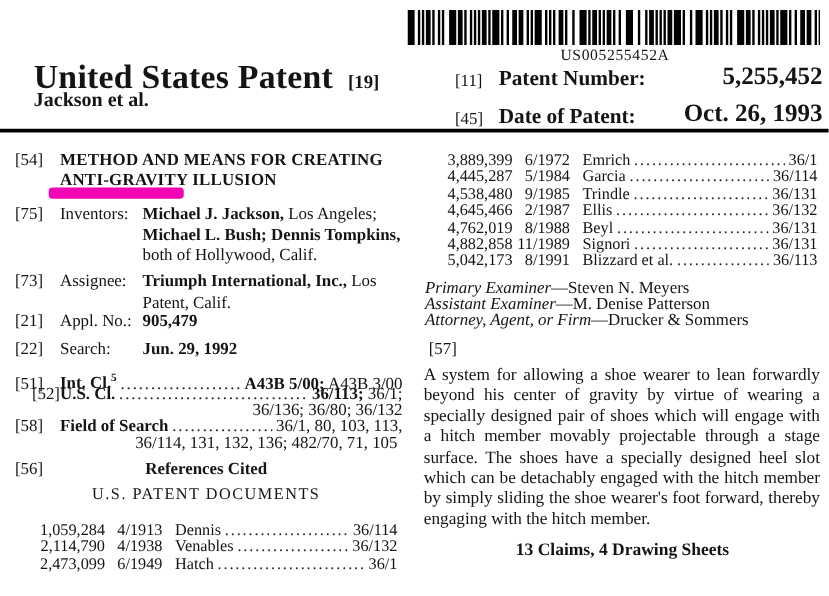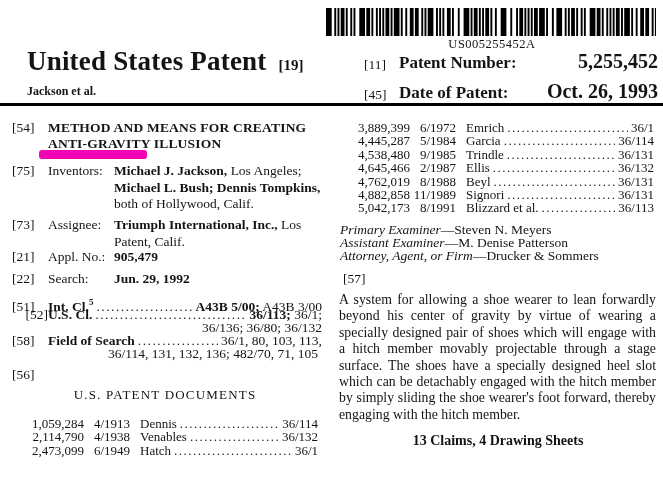--- a/index.html
+++ b/index.html
@@ -9,21 +9,21 @@
     font-family:"Liberation Serif", serif;
     color:#141414;
     -webkit-font-smoothing:antialiased;
   }
   .page { position:relative; width:663px; height:477px; background:#fff; overflow:hidden; }
   .abs { position:absolute; }
 
   
   .us-title { left:27px; top:46px; font-size:27px; font-weight:bold; letter-spacing:0.2px; white-space:nowrap; }
   .us-title .tagsmall { font-size:15px; font-weight:bold; margin-left:12px; letter-spacing:0; }
-  .party { left:27px; top:84px; font-size:12px; font-weight:bold;text-align:right; }
+  .party { left:27px; top:72px; font-size:16px; font-weight:bold;text-align:right; }
   .barcode-wrap { left:326px; top:8px; width:332px; height:28px; }
   .barcode-text { left:326px; top:37px; width:332px; text-align:center; font-size:12.5px; letter-spacing:0.5px; }
   .hd-tag11 { left:364px; top:57px; font-size:13.5px; }
   .hd-lab11 { left:399px; top:53px; font-size:17px; font-weight:bold; }
   .hd-val11 { left:399px; top:50px; width:259px; text-align:right; font-size:20px; font-weight:bold; }
   .hd-tag45 { left:364px; top:87px; font-size:13.5px; }
   .hd-lab45 { left:399px; top:83px; font-size:17px; font-weight:bold; }
   .hd-val45 { left:399px; top:80px; width:259px; text-align:right; font-size:20px; font-weight:bold; }
   .rule { left:0; top:103px; width:663px; height:3px; background:#000; }
 
@@ -229,20 +229,21 @@
 
   <div class="abs clsrow row58 t">
     <div class="tagcol">[58]</div>
     <span class="b">Field of Search</span>
     <span class="dots">..........................................................................................</span>
     <span>36/1, 80, 103, 113,</span>
   </div>
   <div class="abs row58b t">36/114, 131, 132, 136; 482/70, 71, 105</div>
 
   <div class="abs sec56tag t">[56]</div>
+  <div class="abs refhead t">References Cited</div>
   <div class="abs refsub">U.S. PATENT DOCUMENTS</div>
   <div class="reftable lrefs" id="left-refs">
       <div class="refrow">
         <span class="rn">1,059,284</span>
         <span class="rd">4/1913</span>
         <span class="rname">Dennis</span>
         <span class="dots">..........................................................................................</span>
         <span class="rv">36/114</span>
       </div>
       <div class="refrow">

